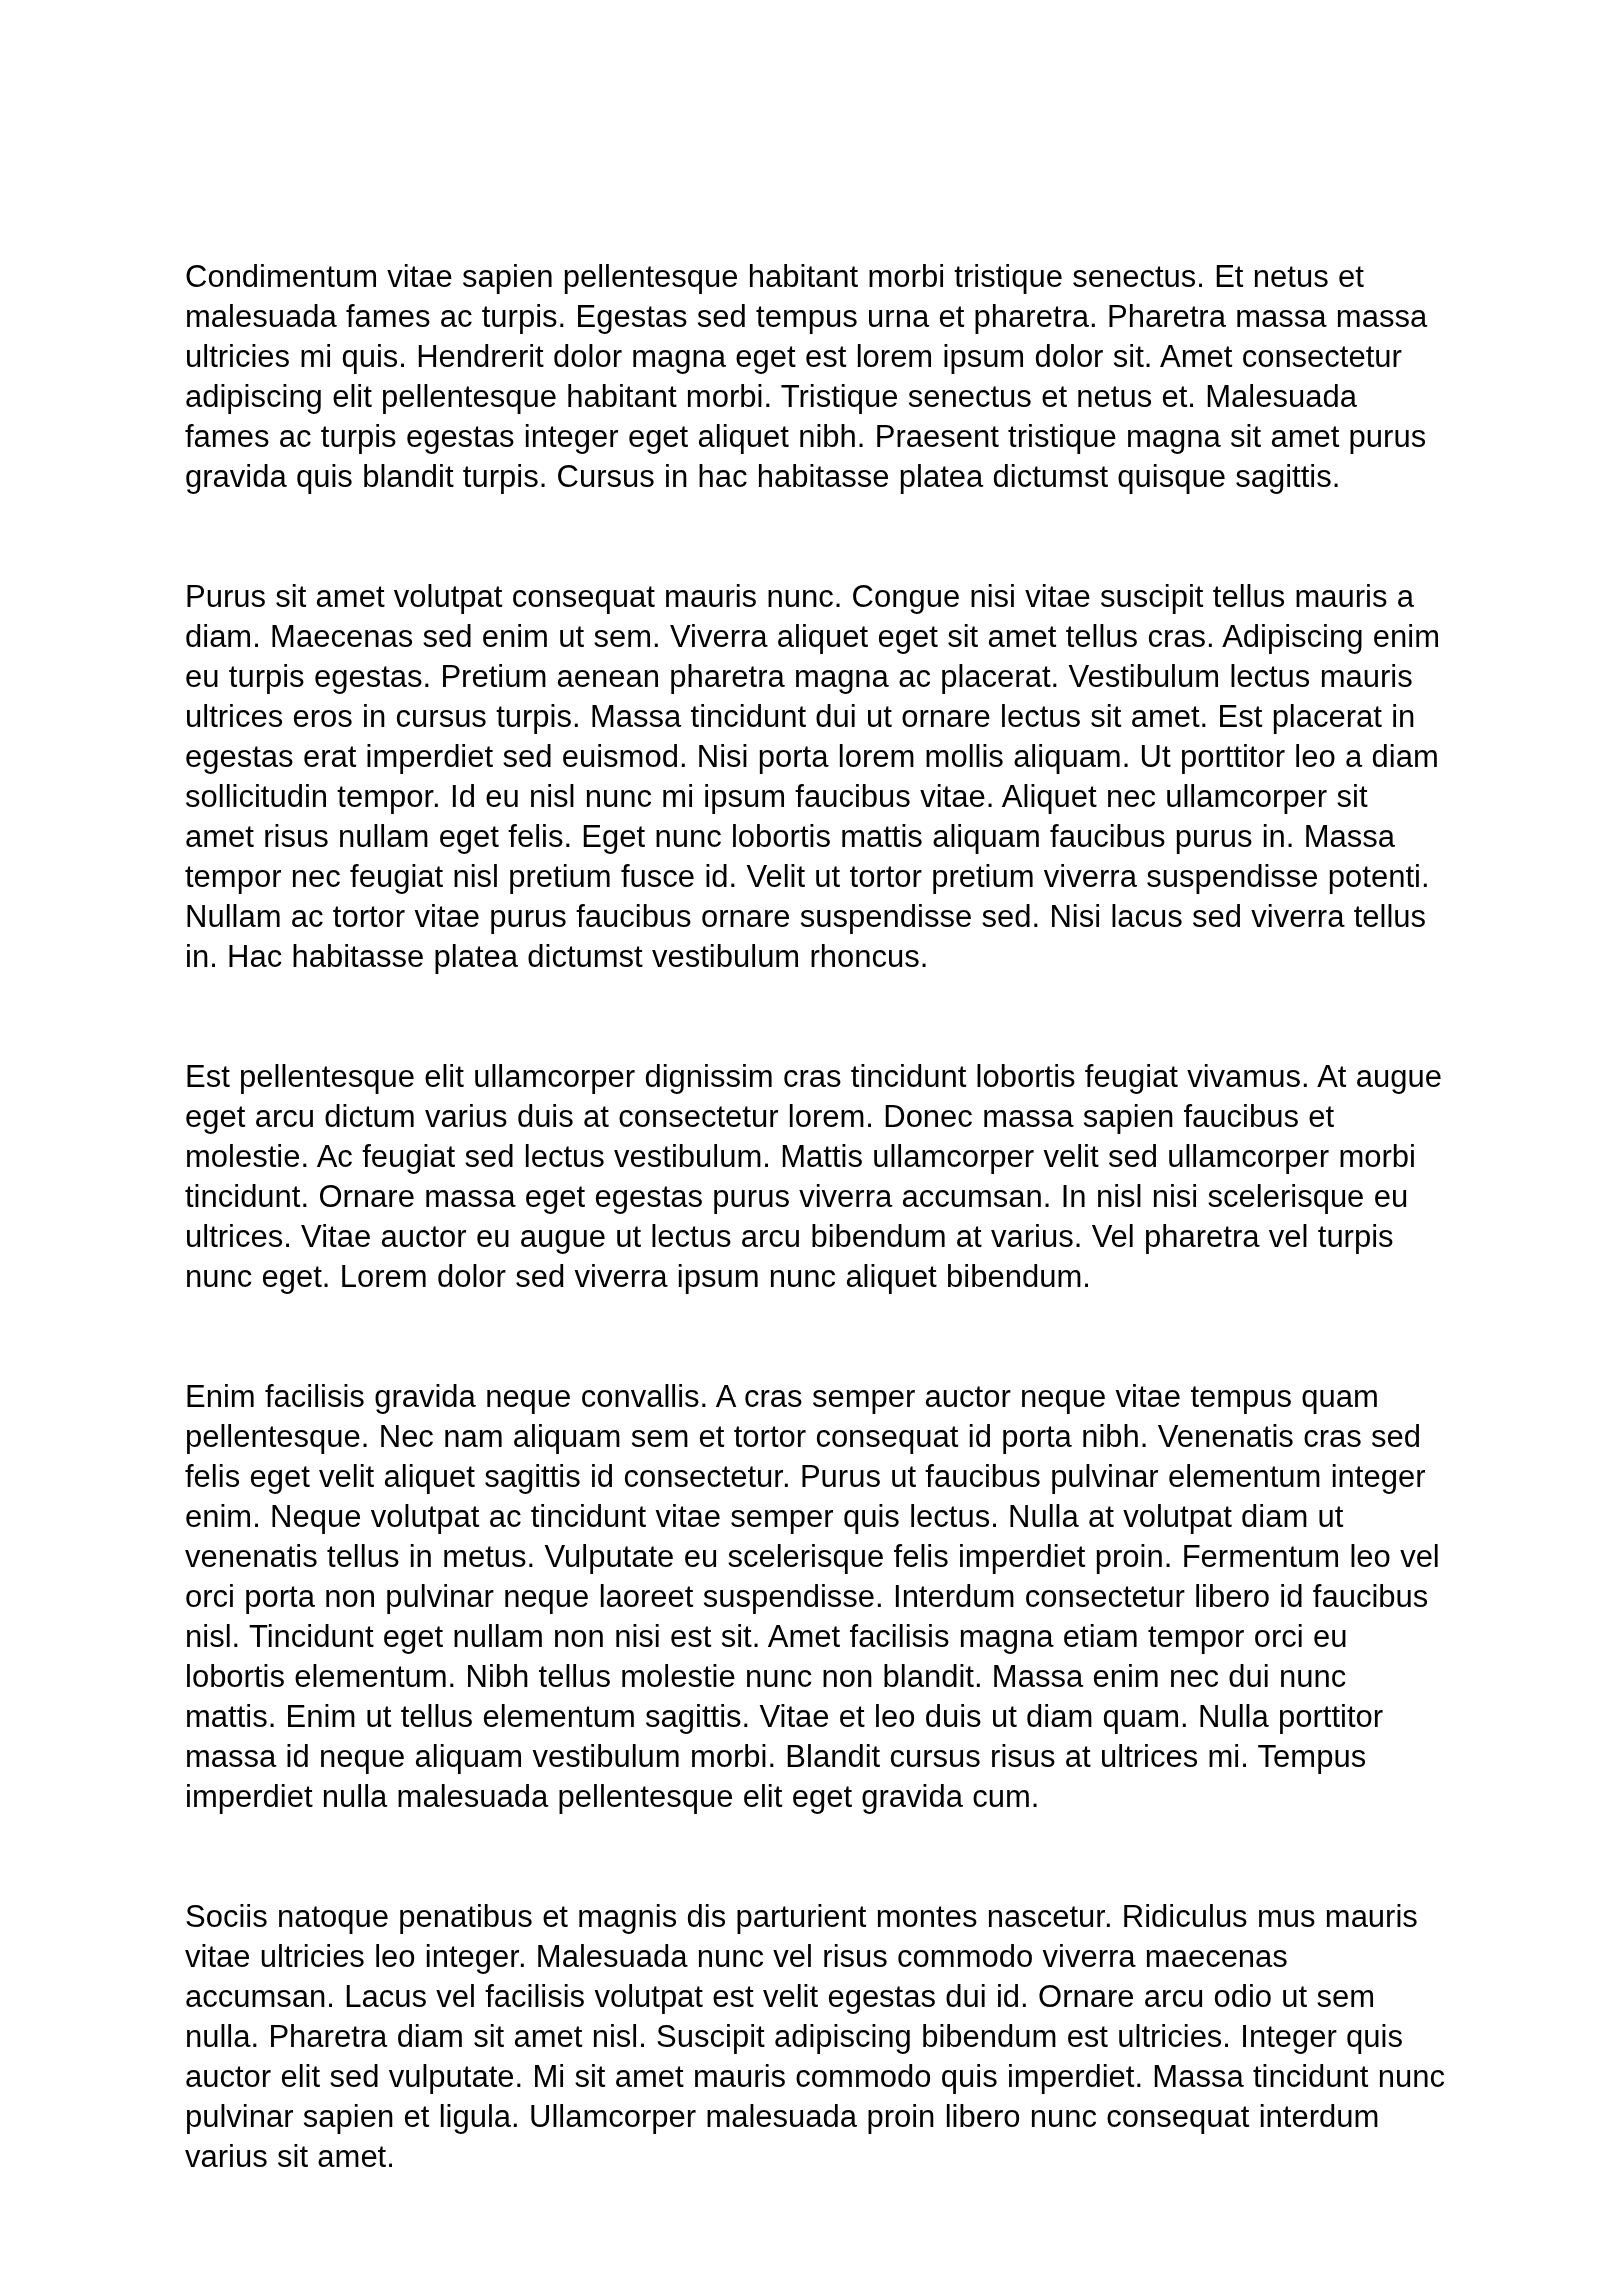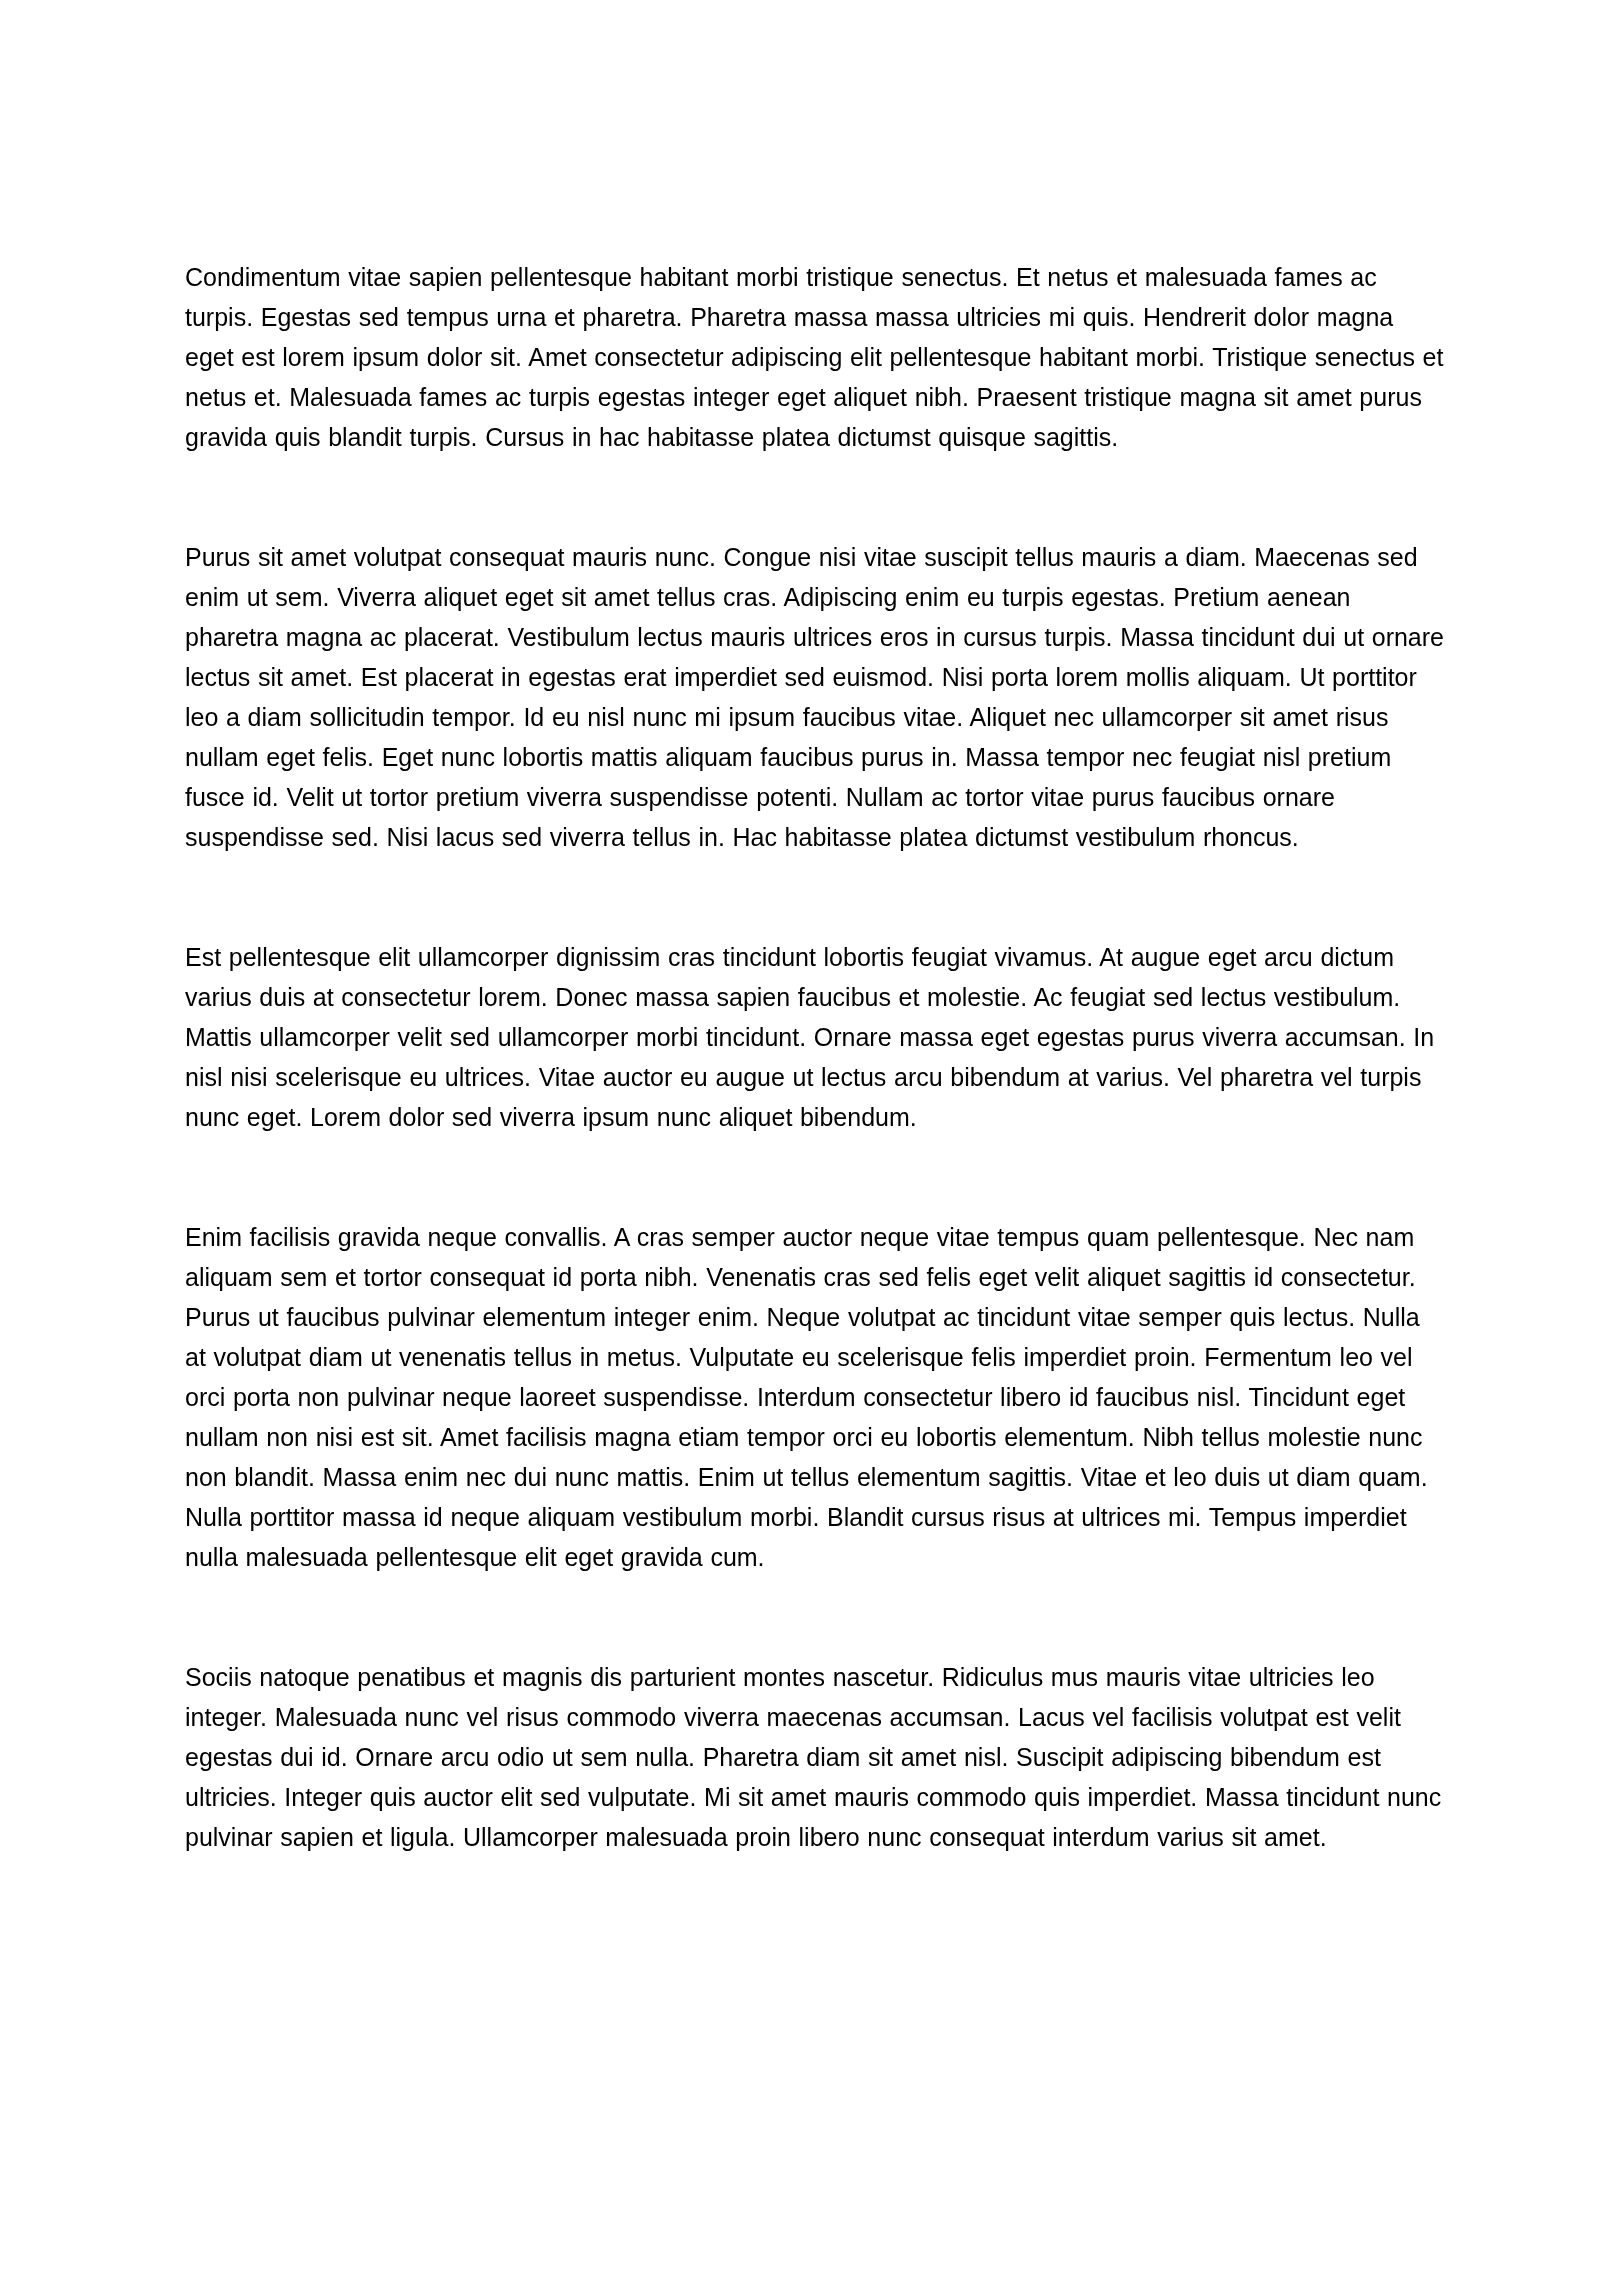--- a/index.html
+++ b/index.html
@@ -17,21 +17,21 @@
     color: #000000;
   }
   .text-block {
     position: absolute;
     top: 257px;
     left: 185px;
     width: 1260px;
   }
   .text-block p {
     margin: 0 0 80px 0;
-    font-size: 25px;
+    font-size: 31px;
     line-height: 40px;
     font-weight: 400;
     text-align: left;
     letter-spacing: 0px;
     word-spacing: 0.7px;
     color: #000000;
   }
   .text-block p:last-child {
     margin-bottom: 0;
   }

